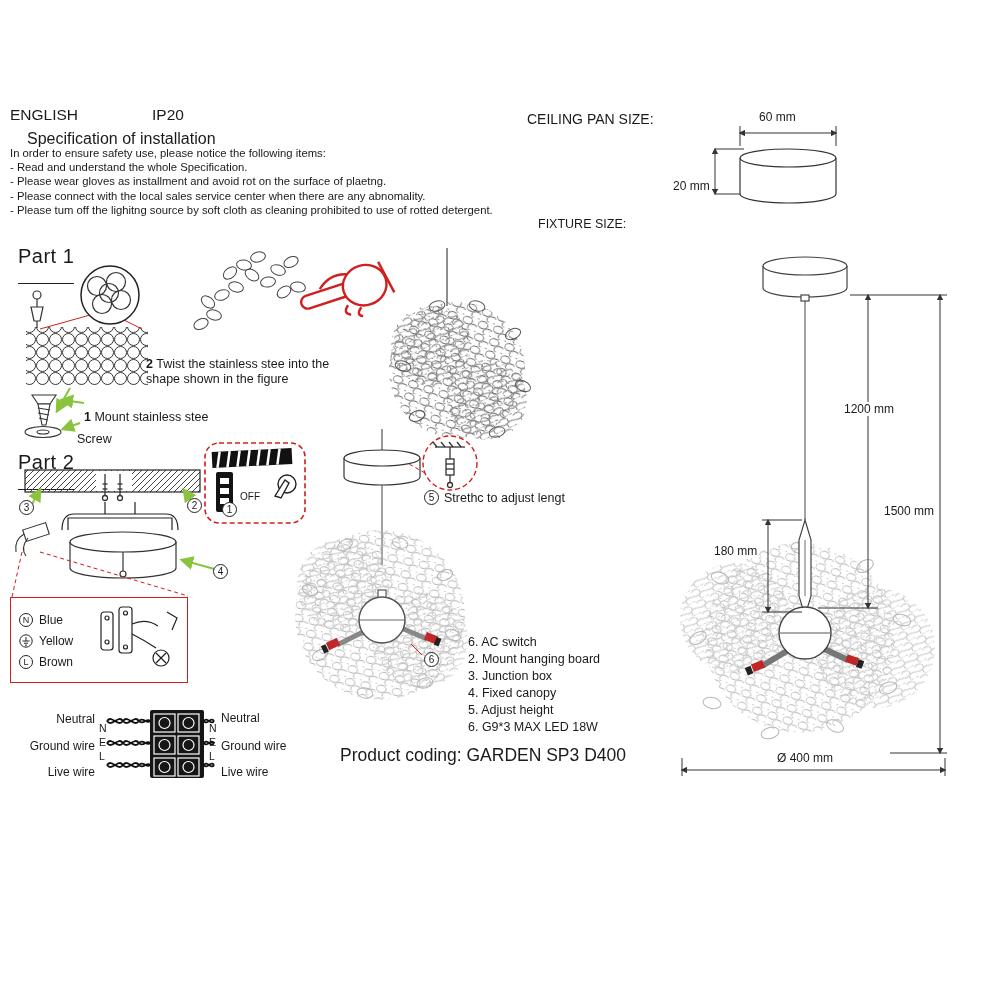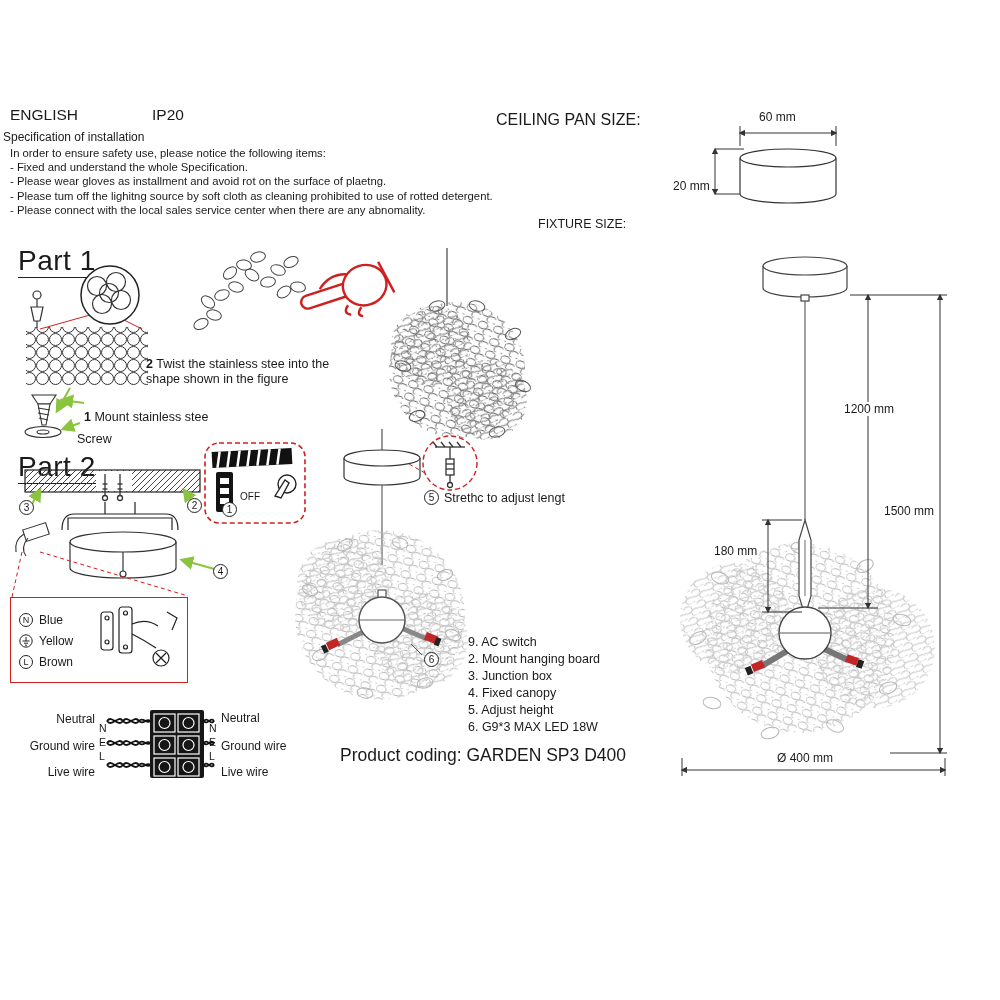--- a/index.html
+++ b/index.html
@@ -2,46 +2,46 @@
 <html><head>
 <meta charset="utf-8">
 <style>
   *{margin:0;padding:0;box-sizing:border-box}
   html,body{width:1000px;height:1000px}
   body{position:relative;background:#fff;font-family:"Liberation Sans",sans-serif;color:#1a1a1a;overflow:hidden}
   .t{position:absolute;white-space:nowrap}
   .abs{position:absolute}
   svg.draw{position:absolute;overflow:visible}
   .dim{position:absolute;font-size:12px;background:#fff;padding:0 2px;z-index:5;white-space:nowrap}
-  .sec{font-size:28px;letter-spacing:.5px;border-bottom:1.6px solid #222;padding-bottom:0}
+  .sec{font-size:20px;letter-spacing:.5px;border-bottom:1.6px solid #222;padding-bottom:15px}
   .co{position:absolute;width:15px;height:15px;border:1.3px solid #222;border-radius:50%;font-size:10px;line-height:13px;text-align:center;background:#fff;z-index:4}
   .co-inline{display:inline-block;width:15px;height:15px;border:1.3px solid #222;border-radius:50%;font-size:10px;line-height:13px;text-align:center;margin-right:5px;flex:none}
   .spec{font-size:11.3px;line-height:14.4px}
   .step{position:absolute;font-size:12.5px;line-height:15px}
   .legend-row{position:absolute;left:8px;display:flex;align-items:center;gap:6px;font-size:12px}
   .sym{width:14px;height:14px;border:1.2px solid #222;border-radius:50%;font-size:9px;line-height:12px;text-align:center;display:inline-block;flex:none}
   .plist div{font-size:12.5px;line-height:17px;white-space:nowrap}
   .nel{position:absolute;font-size:10.5px}
   .wlabel{position:absolute;font-size:12px;white-space:nowrap}
 </style>
 </head>
 <body>
 
 <div class="t" style="left:10px;top:106px;font-size:15.5px">ENGLISH</div>
 <div class="t" style="left:152px;top:106px;font-size:15.5px">IP20</div>
-<div class="t" style="left:3px;top:130px;font-size:12px">Specification of installation</div>
+<div class="t" style="left:27px;top:130px;font-size:16px">Specification of installation</div>
 <div class="t spec" style="left:10px;top:146px">In order to ensure safety use, please notice the following items:</div>
 <div class="abs spec" style="left:10px;top:160px">
-  <div>- Fixed and understand the whole Specification.</div>
+  <div>- Read and understand the whole Specification.</div>
   <div>- Please wear gloves as installment and avoid rot on the surface of plaetng.</div>
+  <div>- Please connect with the local sales service center when there are any abnomality.</div>
   <div>- Please tum off the lighitng source by soft cloth as cleaning prohibited to use of rotted detergent.</div>
-  <div>- Please connect with the local sales service center when there are any abnomality.</div>
 </div>
 
-<div class="t" style="left:496px;top:111px;font-size:16px">CEILING PAN  SIZE:</div>
+<div class="t" style="left:527px;top:111px;font-size:14px">CEILING PAN  SIZE:</div>
 <div class="dim" style="left:757px;top:110px">60 mm</div>
 <div class="dim" style="left:671px;top:179px">20 mm</div>
 <svg class="draw" style="left:660px;top:108px" width="300" height="105">
   <defs>
     <marker id="ar1" viewBox="0 0 10 10" refX="8" refY="5" markerWidth="6.5" markerHeight="6.5" orient="auto-start-reverse">
         <path d="M0,0 L10,5 L0,10 Z" fill="#333"></path>
       </marker>
   </defs>
   <g stroke="#333" stroke-width="1" fill="none">
     <line x1="80" y1="18" x2="80" y2="38"></line>
@@ -452,21 +452,21 @@
   </g>
 </svg>
 
 <div class="t" style="left:424px;top:490px;display:flex;align-items:center;font-size:12.5px">
   <span class="co-inline">5</span>
   <span>Strethc to adjust lengt</span>
 </div>
 <span class="co" style="left:424px;top:652px">6</span>
 
 <div class="abs plist" style="left:468px;top:634px">
-  <div>9. AC switch</div>
+  <div>6. AC switch</div>
   <div>2. Mount hanging board</div>
   <div>3. Junction box</div>
   <div>4. Fixed canopy</div>
   <div>5. Adjust height</div>
   <div>6. G9*3 MAX LED 18W</div>
 </div>
 
 <div class="t" style="left:340px;top:745px;font-size:17.5px">Product coding: GARDEN SP3 D400</div>
 
 <div class="wlabel" style="left:8px;top:712px;width:87px;text-align:right">Neutral</div>

